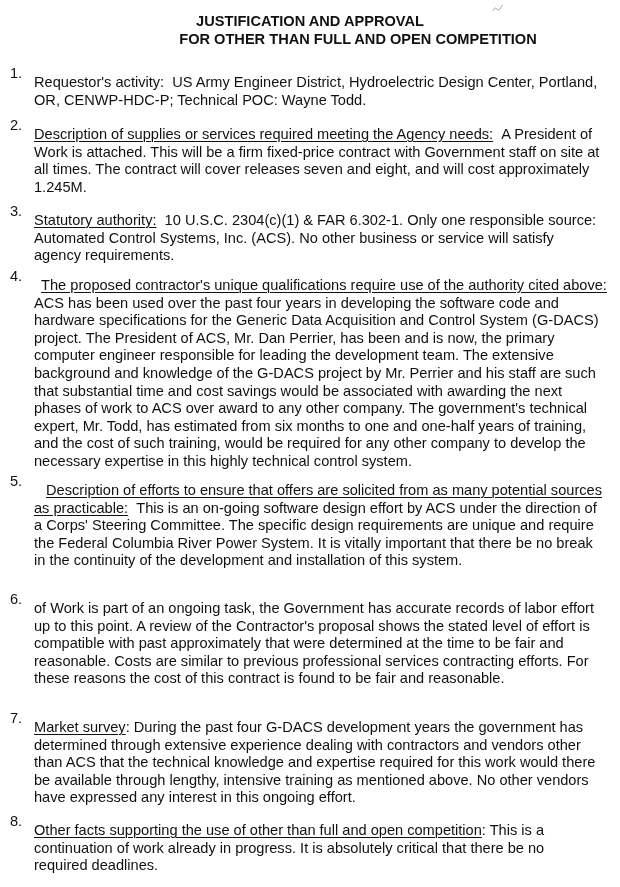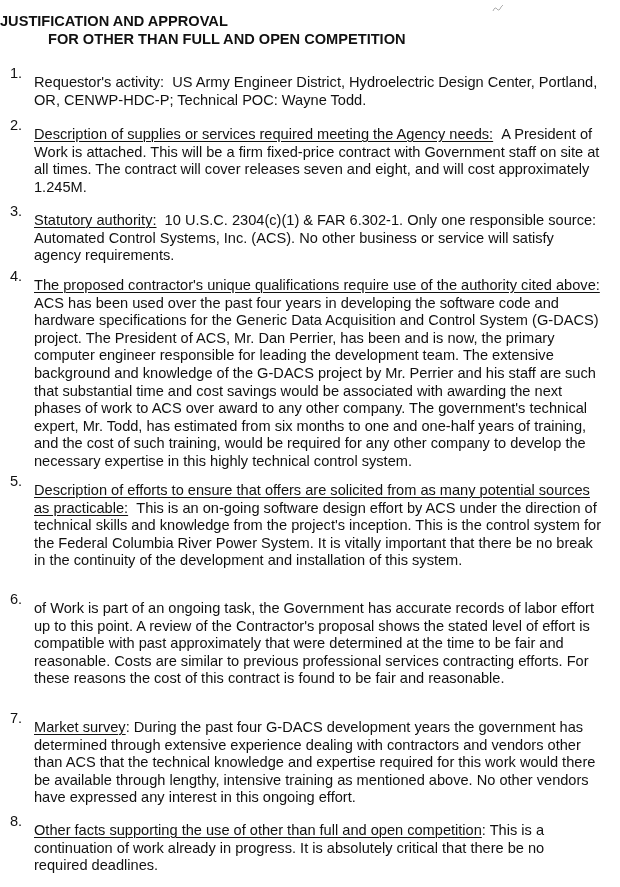--- a/index.html
+++ b/index.html
@@ -1,24 +1,24 @@
 <!DOCTYPE html>
 <html><head>
 <meta charset="utf-8">
 <style>
   html, body { margin:0; padding:0; background:#ffffff; }
   body { width:620px; height:887px; position:relative; overflow:hidden;
          font-family:"Liberation Sans", sans-serif; color:#111; }
-  .title { position:absolute; left:0; width:620px; text-align:left;
+  .title { position:absolute; left:0; width:620px; text-align:center;
            font-weight:bold; font-size:14.6px; line-height:18px; letter-spacing:0; }
   .item { position:absolute; left:0; width:620px; }
   .num { position:absolute; left:10px; top:0; font-size:14.6px; line-height:17.6px; }
   .lines { position:absolute; left:34px; top:9px; width:580px; }
   .line { display:block; white-space:nowrap; font-size:14.6px; line-height:17.6px; }
-  .u { text-decoration:underline; text-underline-offset:2px; text-decoration-thickness:1px; }
+  .u { text-decoration:underline; text-underline-offset:2px; text-decoration-thickness:1px;text-align:center; }
   .speck { position:absolute; left:492px; top:4px; width:12px; height:10px; }
 </style>
 </head>
 <body>
 
 <svg class="speck" viewBox="0 0 12 10">
   <path d="M1 7 Q3 2 5 5 T9 3 L11 1" stroke="#999" stroke-width="0.8" fill="none"></path>
 </svg>
 
 <div class="title" style="top:12px;">JUSTIFICATION AND APPROVAL</div>
@@ -66,21 +66,21 @@
     <span class="line">and the cost of such training, would be required for any other company to develop the</span>
     <span class="line">necessary expertise in this highly technical control system.</span>
   </div>
 </div>
 
 <div class="item" style="top:473px;">
   <span class="num">5.</span>
   <div class="lines">
     <span class="line u">Description of efforts to ensure that offers are solicited from as many potential sources</span>
     <span class="line"><span class="u">as practicable:</span>&nbsp;&nbsp;<span>This is an on-going software design effort by ACS under the direction of</span></span>
-    <span class="line">technical skills and knowledge from the project's inception.  This is the control system for</span>
+    <span class="line">a Corps' Steering Committee.  The specific design requirements are unique and require</span>
     <span class="line">the Federal Columbia River Power System.  It is vitally important that there be no break</span>
     <span class="line">in the continuity of the development and installation of this system.</span>
   </div>
 </div>
 
 <div class="item" style="top:591px;">
   <span class="num">6.</span>
   <div class="lines">
     <span class="line">of Work is part of an ongoing task, the Government has accurate records of labor effort</span>
     <span class="line">up to this point.  A review of the Contractor's proposal shows the stated level of effort is</span>

